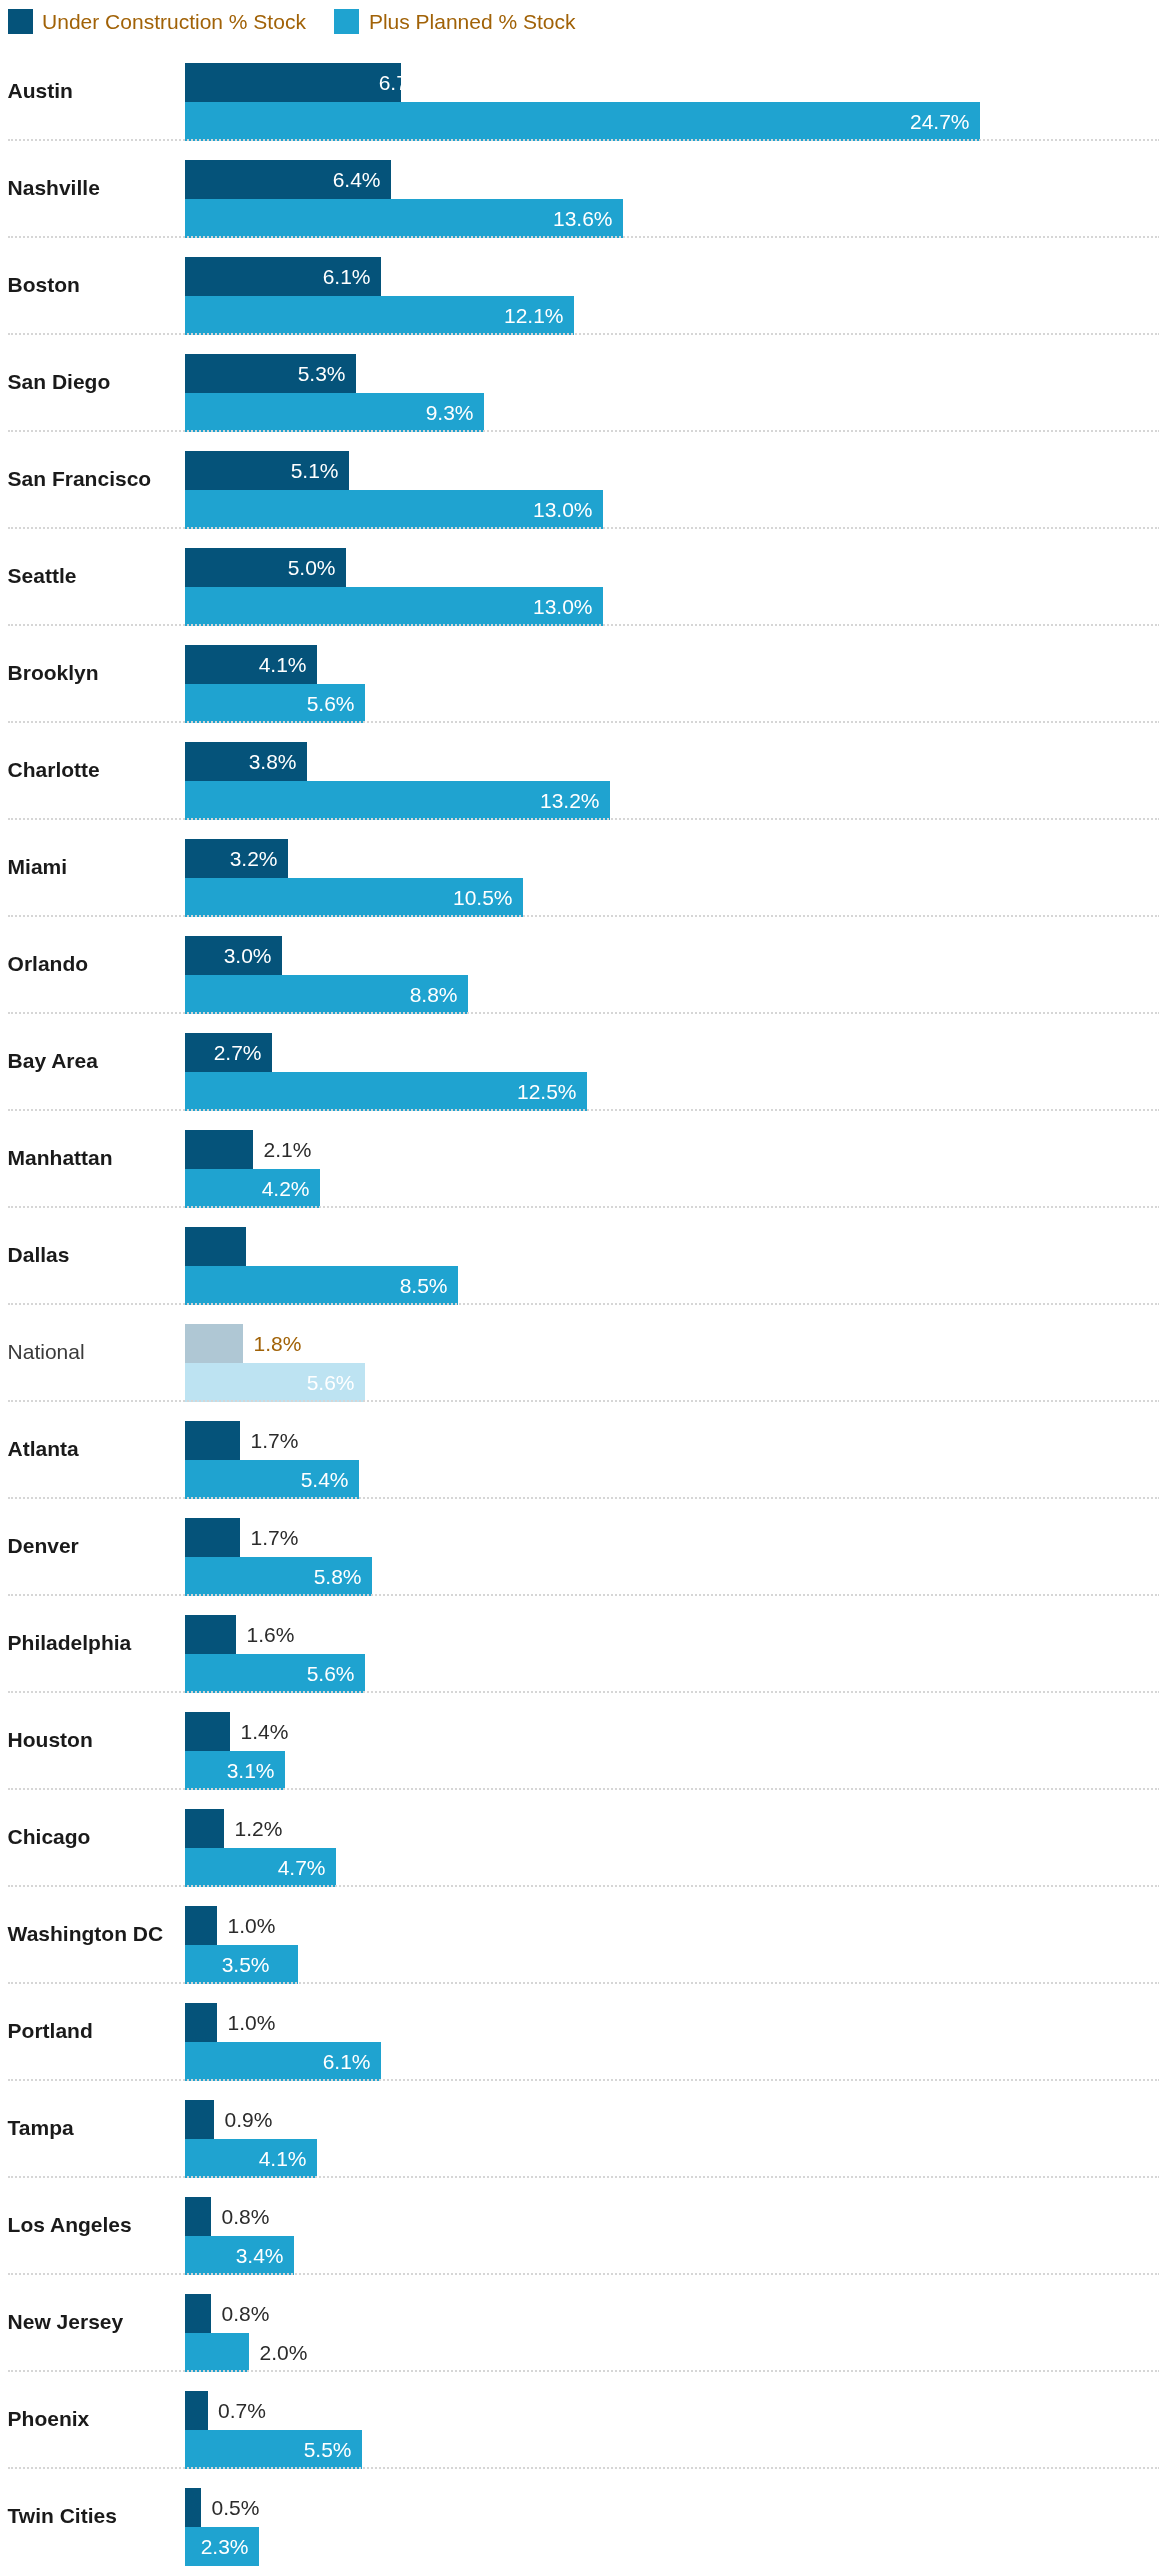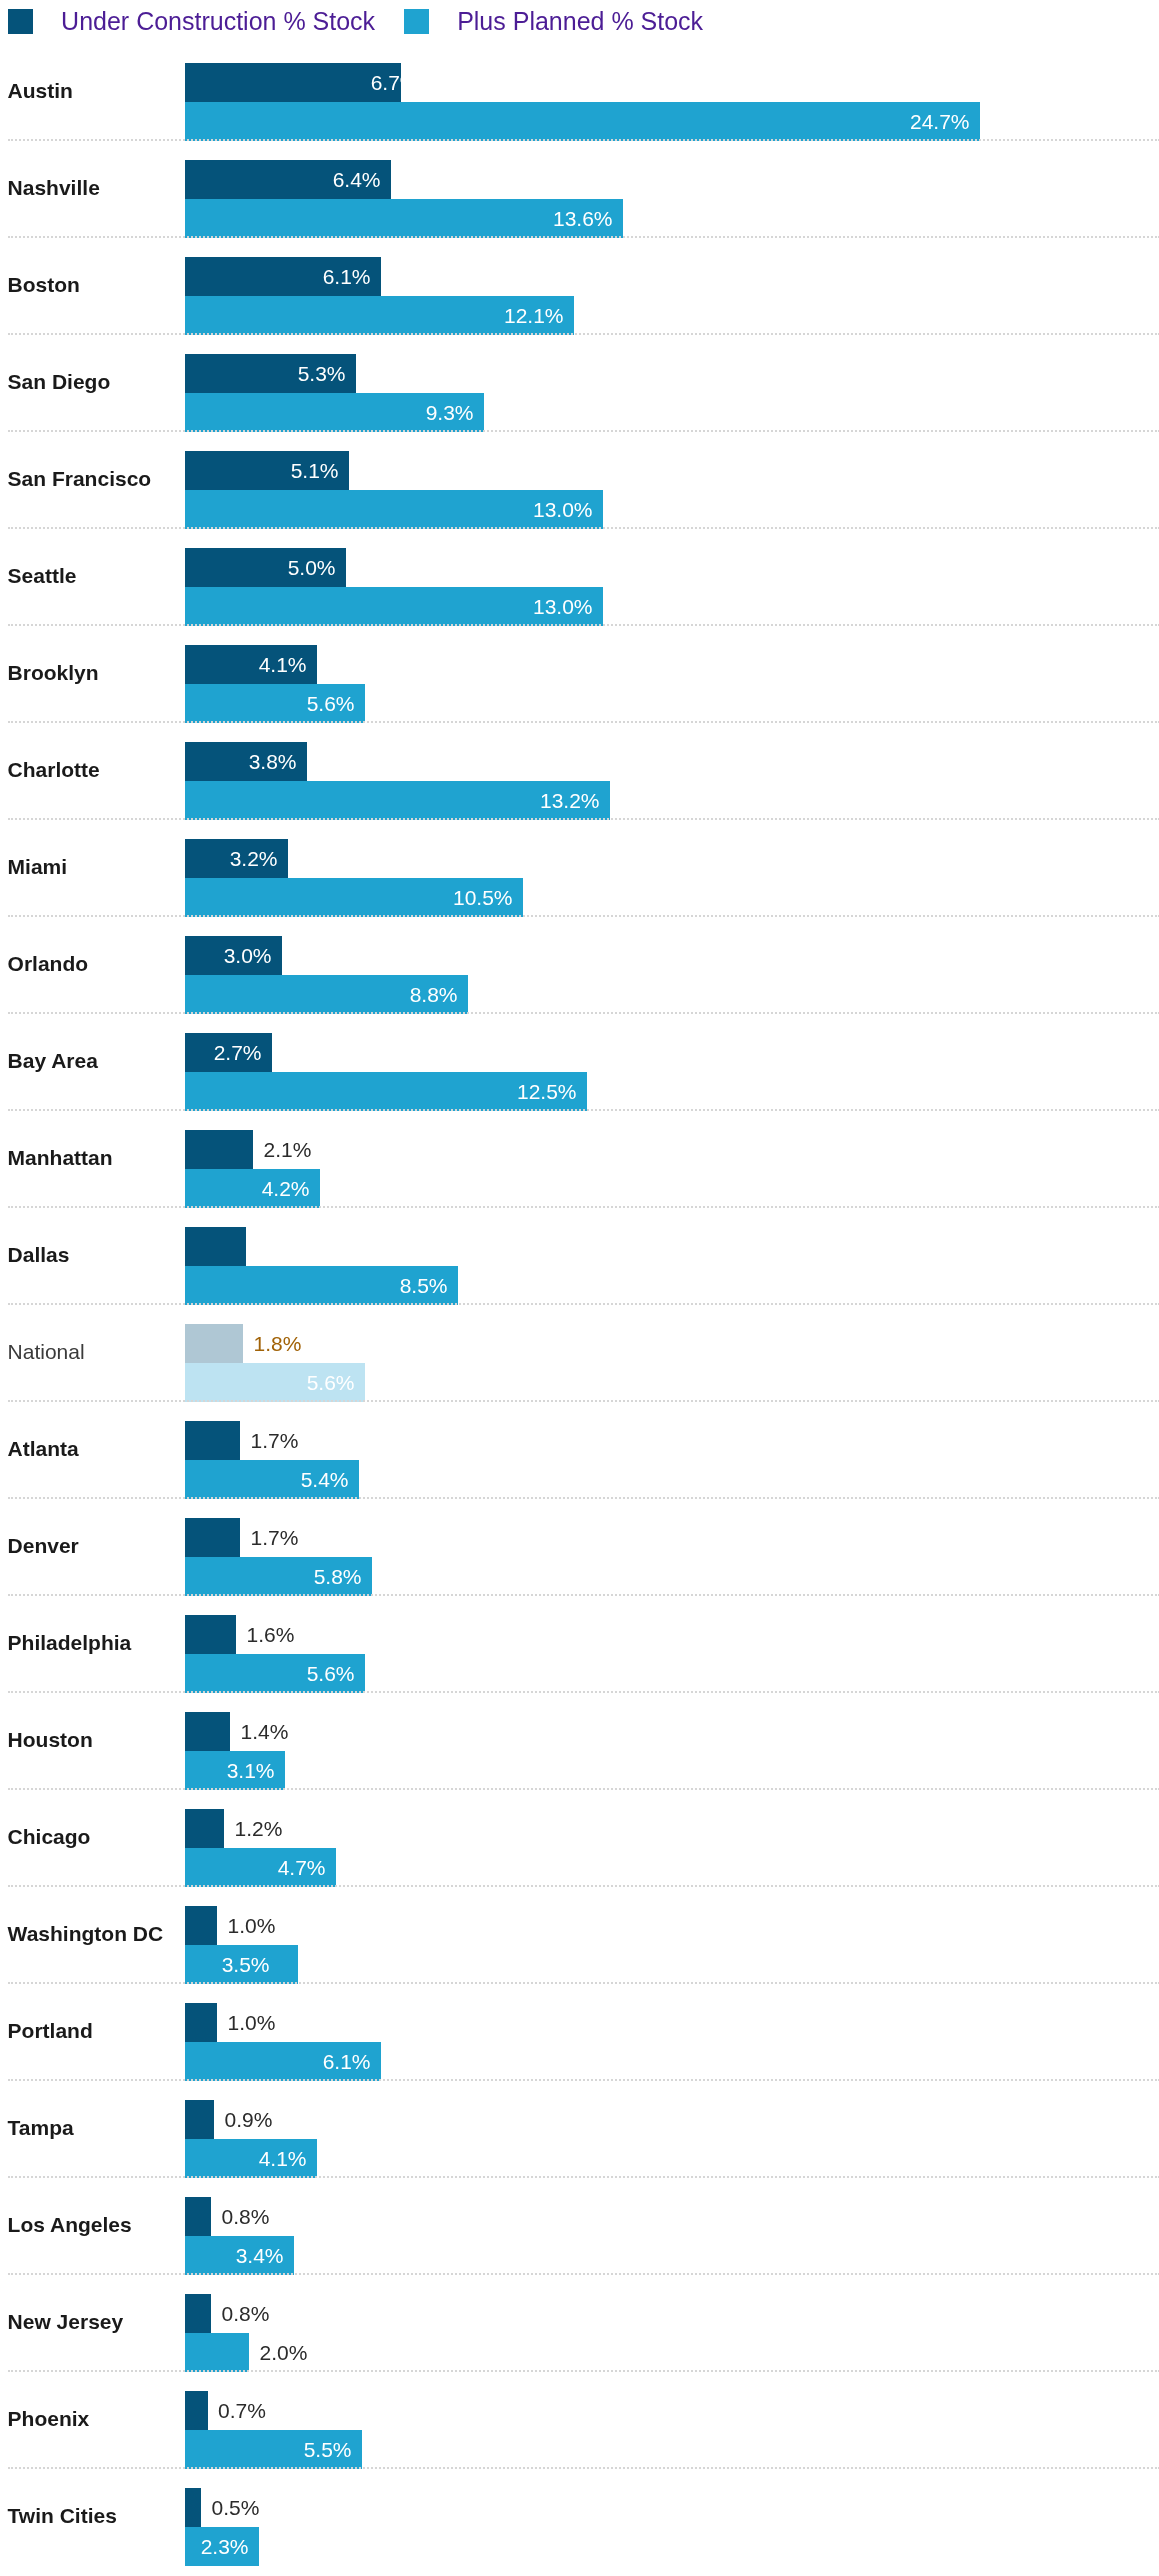--- a/index.html
+++ b/index.html
@@ -29,25 +29,24 @@
     display: flex;
     align-items: center;
     margin-right: 28.5px;
   }
   .legend-swatch {
     width: 25px; height: 25px;
     margin-right: 9.5px;
     flex: 0 0 auto;
   }
   .legend-label {
-    font-size: 25px;
-    color: #4c1d95;
+    font-size: 21px;
+    color: #a16207;
     white-space: nowrap;
     line-height: 1;
-    margin-left: 19px;
   }
 
   
   #plot {
     position: absolute;
     left: 0; top: 42px;
     width: 1160px;
     height: 2534px;
   }
   .row {
@@ -138,21 +137,21 @@
         <span class="legend-label">Plus Planned % Stock</span>
       </div>
     </div>
 
   <div id="plot">
       <div class="row">
         <div class="row-label">Austin</div>
         <div class="bars">
           <div class="bar-track">
             <div class="bar bar-dark" style="width: 216px;"></div>
-            <div class="bar-value inside" style="left: 0px; width: 244px;">6.7%</div>
+            <div class="bar-value inside" style="left: 8px; width: 244px;">6.7%</div>
           </div>
           <div class="bar-track">
             <div class="bar bar-light" style="width: 795px;"></div>
             <div class="bar-value inside" style="left: 0px; width: 795px;">24.7%</div>
           </div>
         </div>
       </div>
       <div class="row">
         <div class="row-sep"></div>
         <div class="row-label">Nashville</div>

